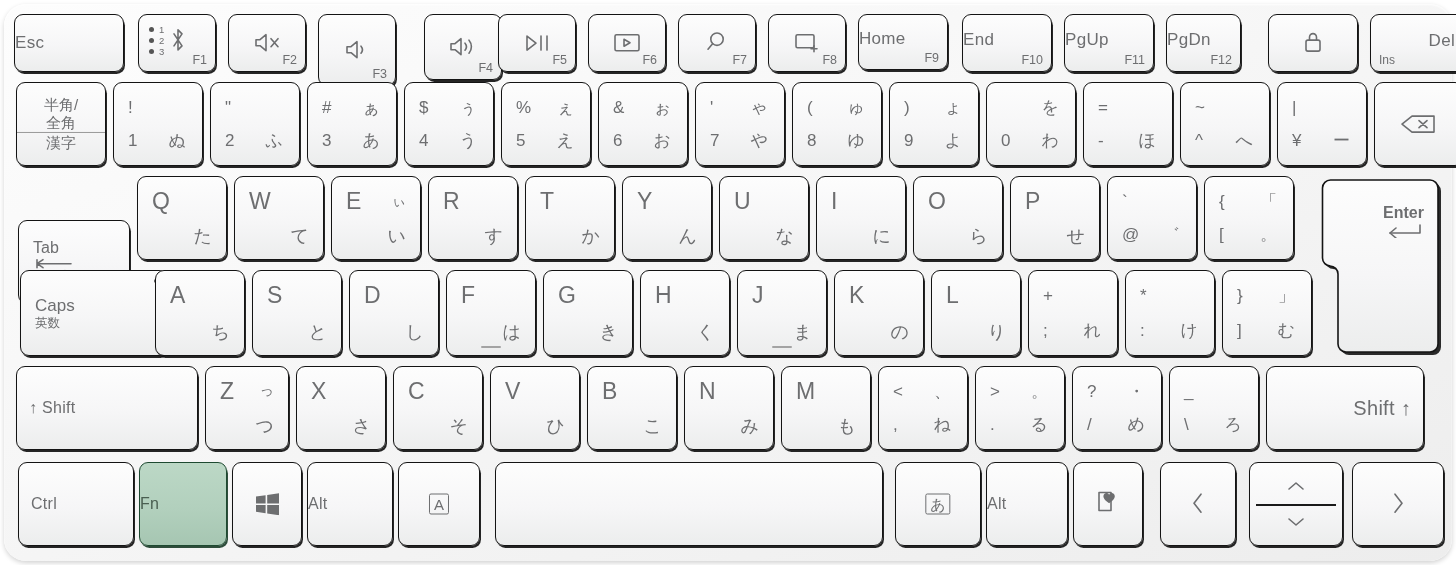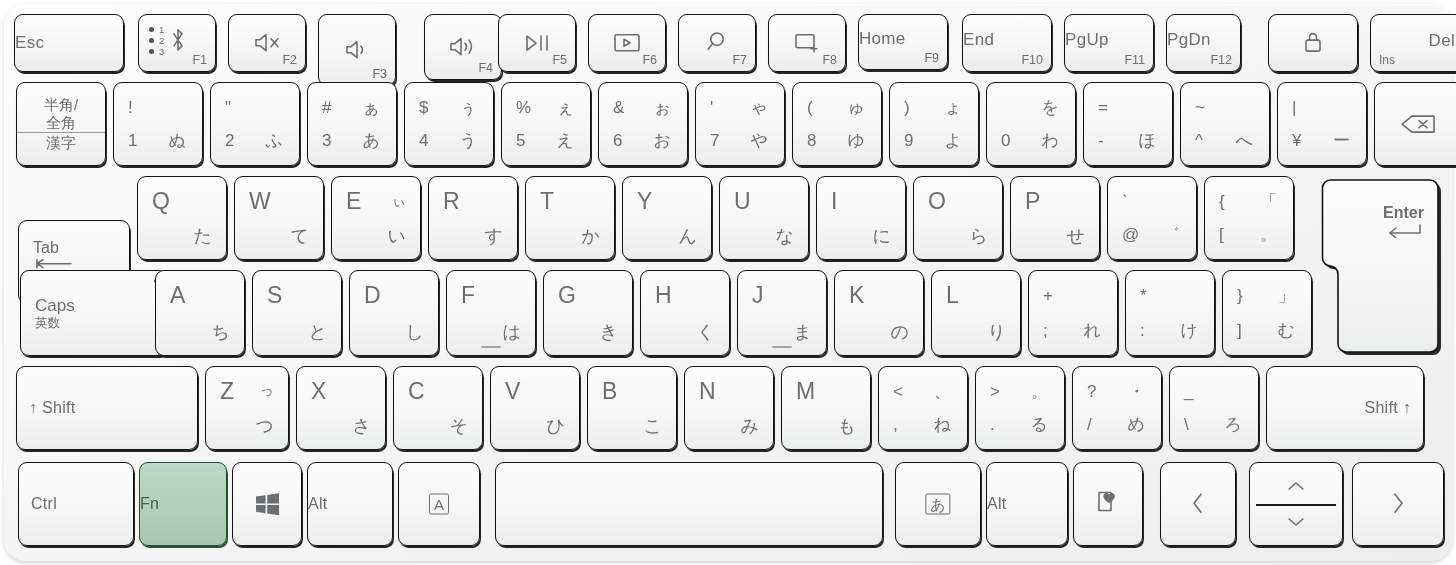--- a/index.html
+++ b/index.html
@@ -547,21 +547,21 @@
       </div>
     </div>
     <div class="key" style="left: 1169px; top: 366px; width: 90px; height: 84px;">
       <div class="quad">
         <div class="q q-tl">_</div>
         <div class="q q-bl">\</div>
         <div class="q q-br">ろ</div>
       </div>
     </div>
     <div class="key" style="left: 1266px; top: 366px; width: 158px; height: 84px;">
-      <div class="lab-c lab-cr" style="font-size: 16px;">Shift ↑</div>
+      <div class="lab-c lab-cr" style="font-size: 20px;">Shift ↑</div>
     </div>
     <div class="key" style="left: 18px; top: 462px; width: 116px; height: 84px;">
       <div class="lab-c lab-cl" style="font-size: 16px;">Ctrl</div>
     </div>
     <div class="key green" style="left: 139px; top: 462px; width: 88px; height: 84px;">
       <div class="lab-c" style="font-size: 16px;">Fn</div>
     </div>
     <div class="key" style="left: 232px; top: 462px; width: 70px; height: 84px;">
       <div class="fn-ico"><svg width="26" height="24" viewBox="0 0 26 24">
           <path class="icon-fill" d="M2 5.3l9.6-1.3v8.4H2zM13.2 3.8L25 2v10.4H13.2zM2 13.9h9.6v8.3L2 20.7zM13.2 13.9H25V24l-11.8-1.6z"></path>

